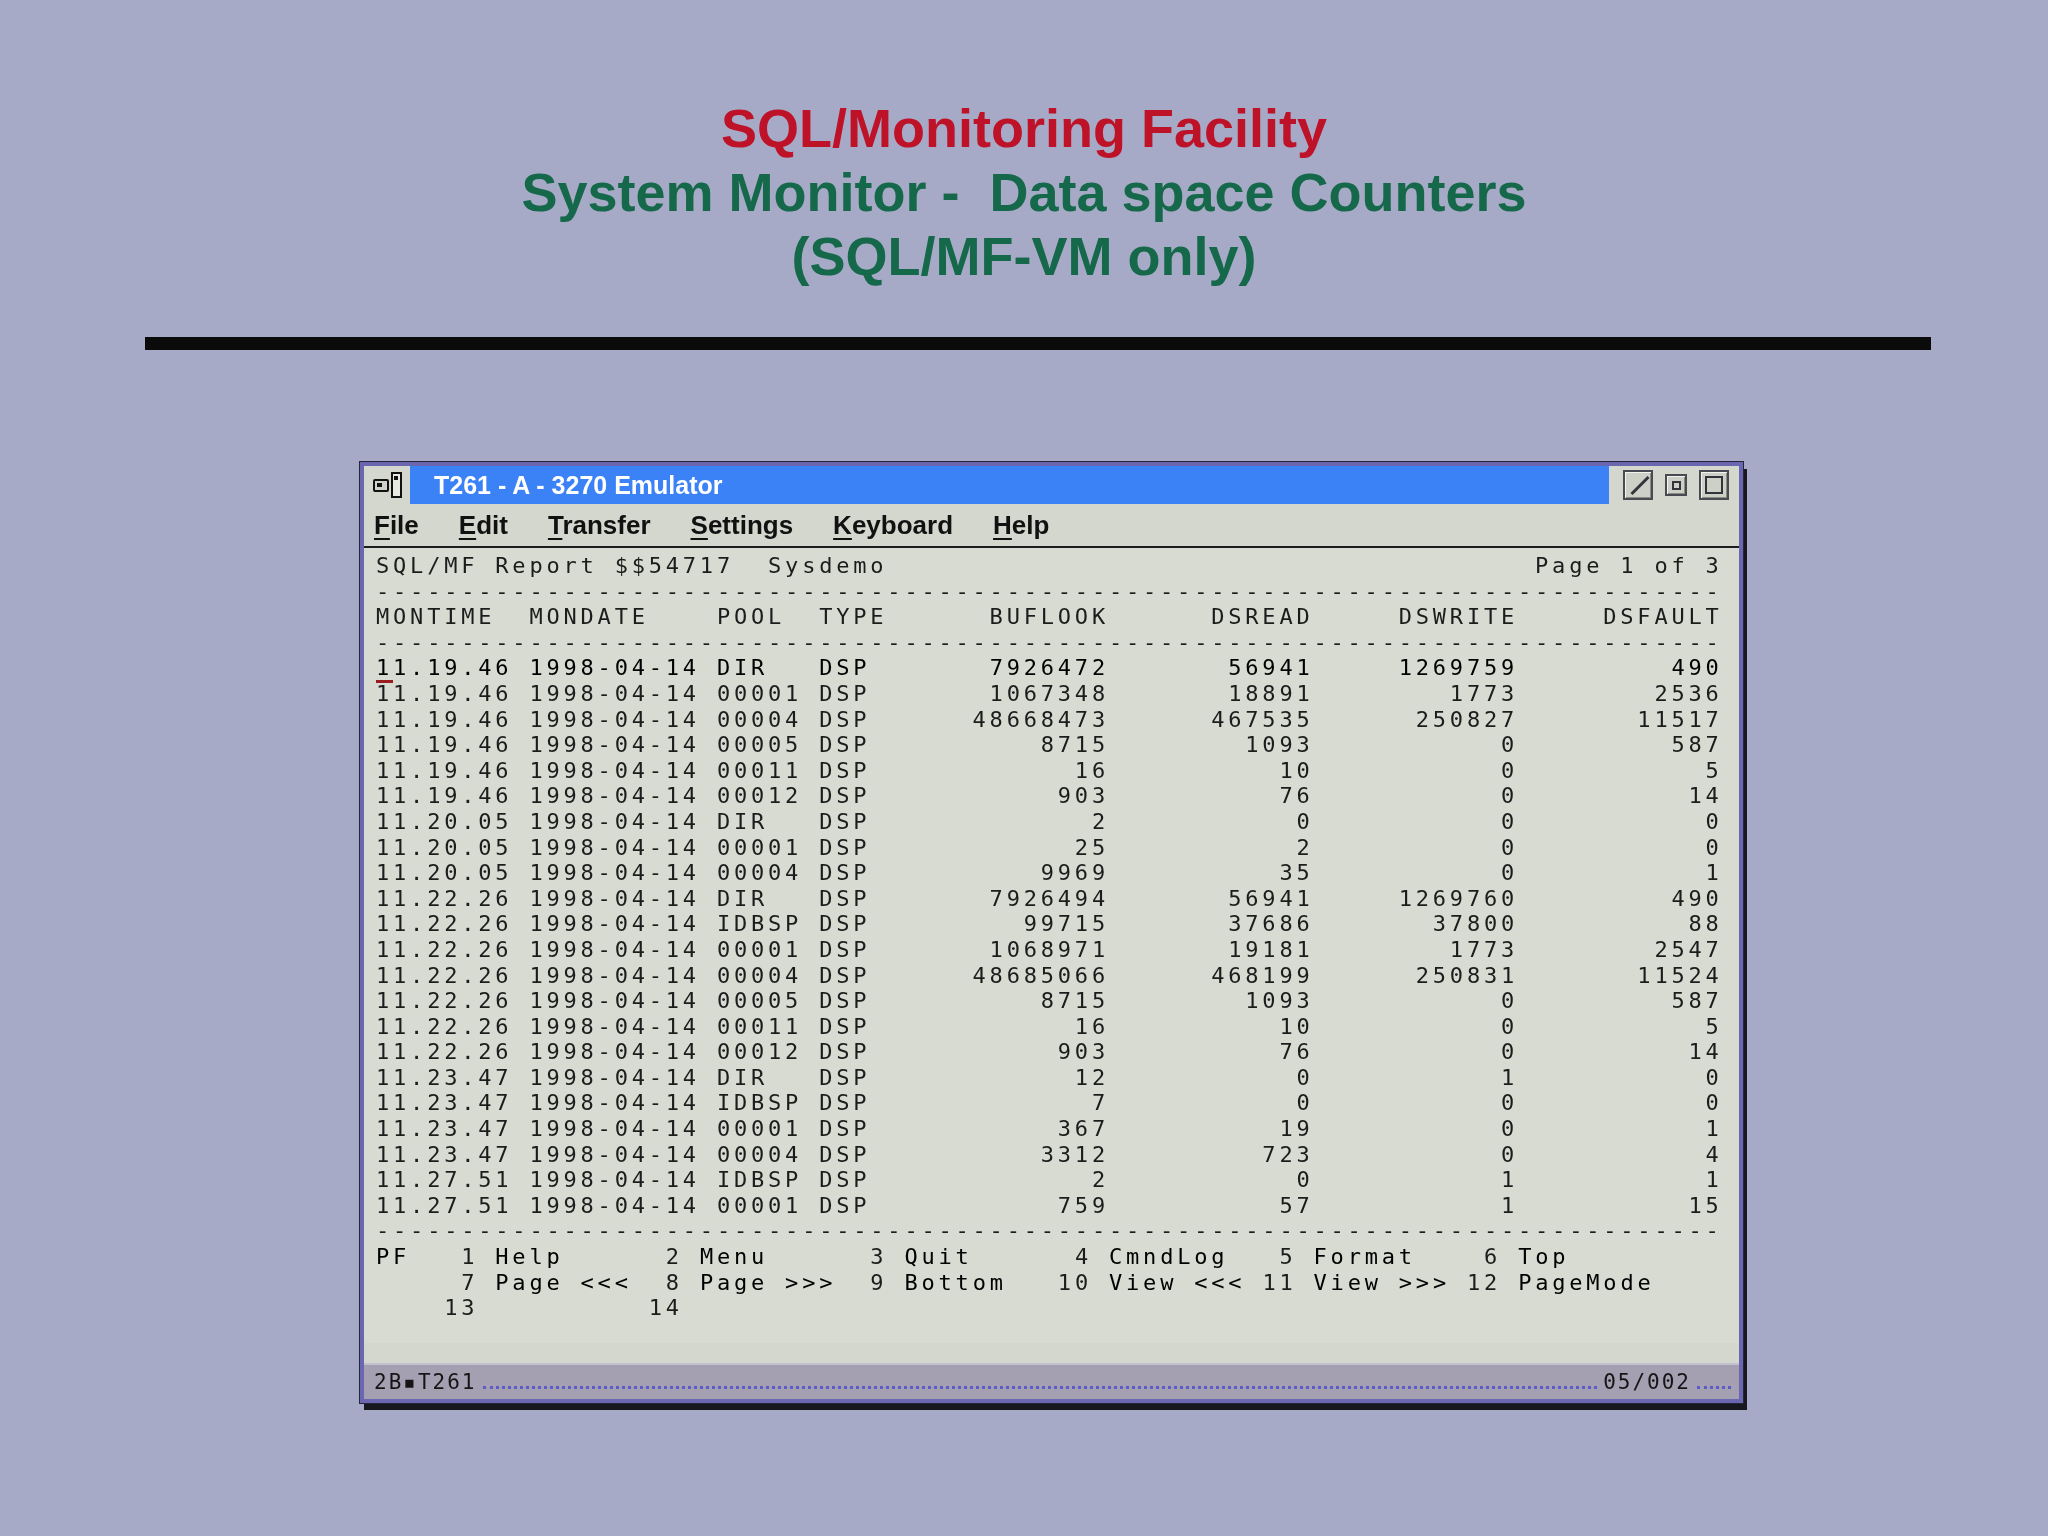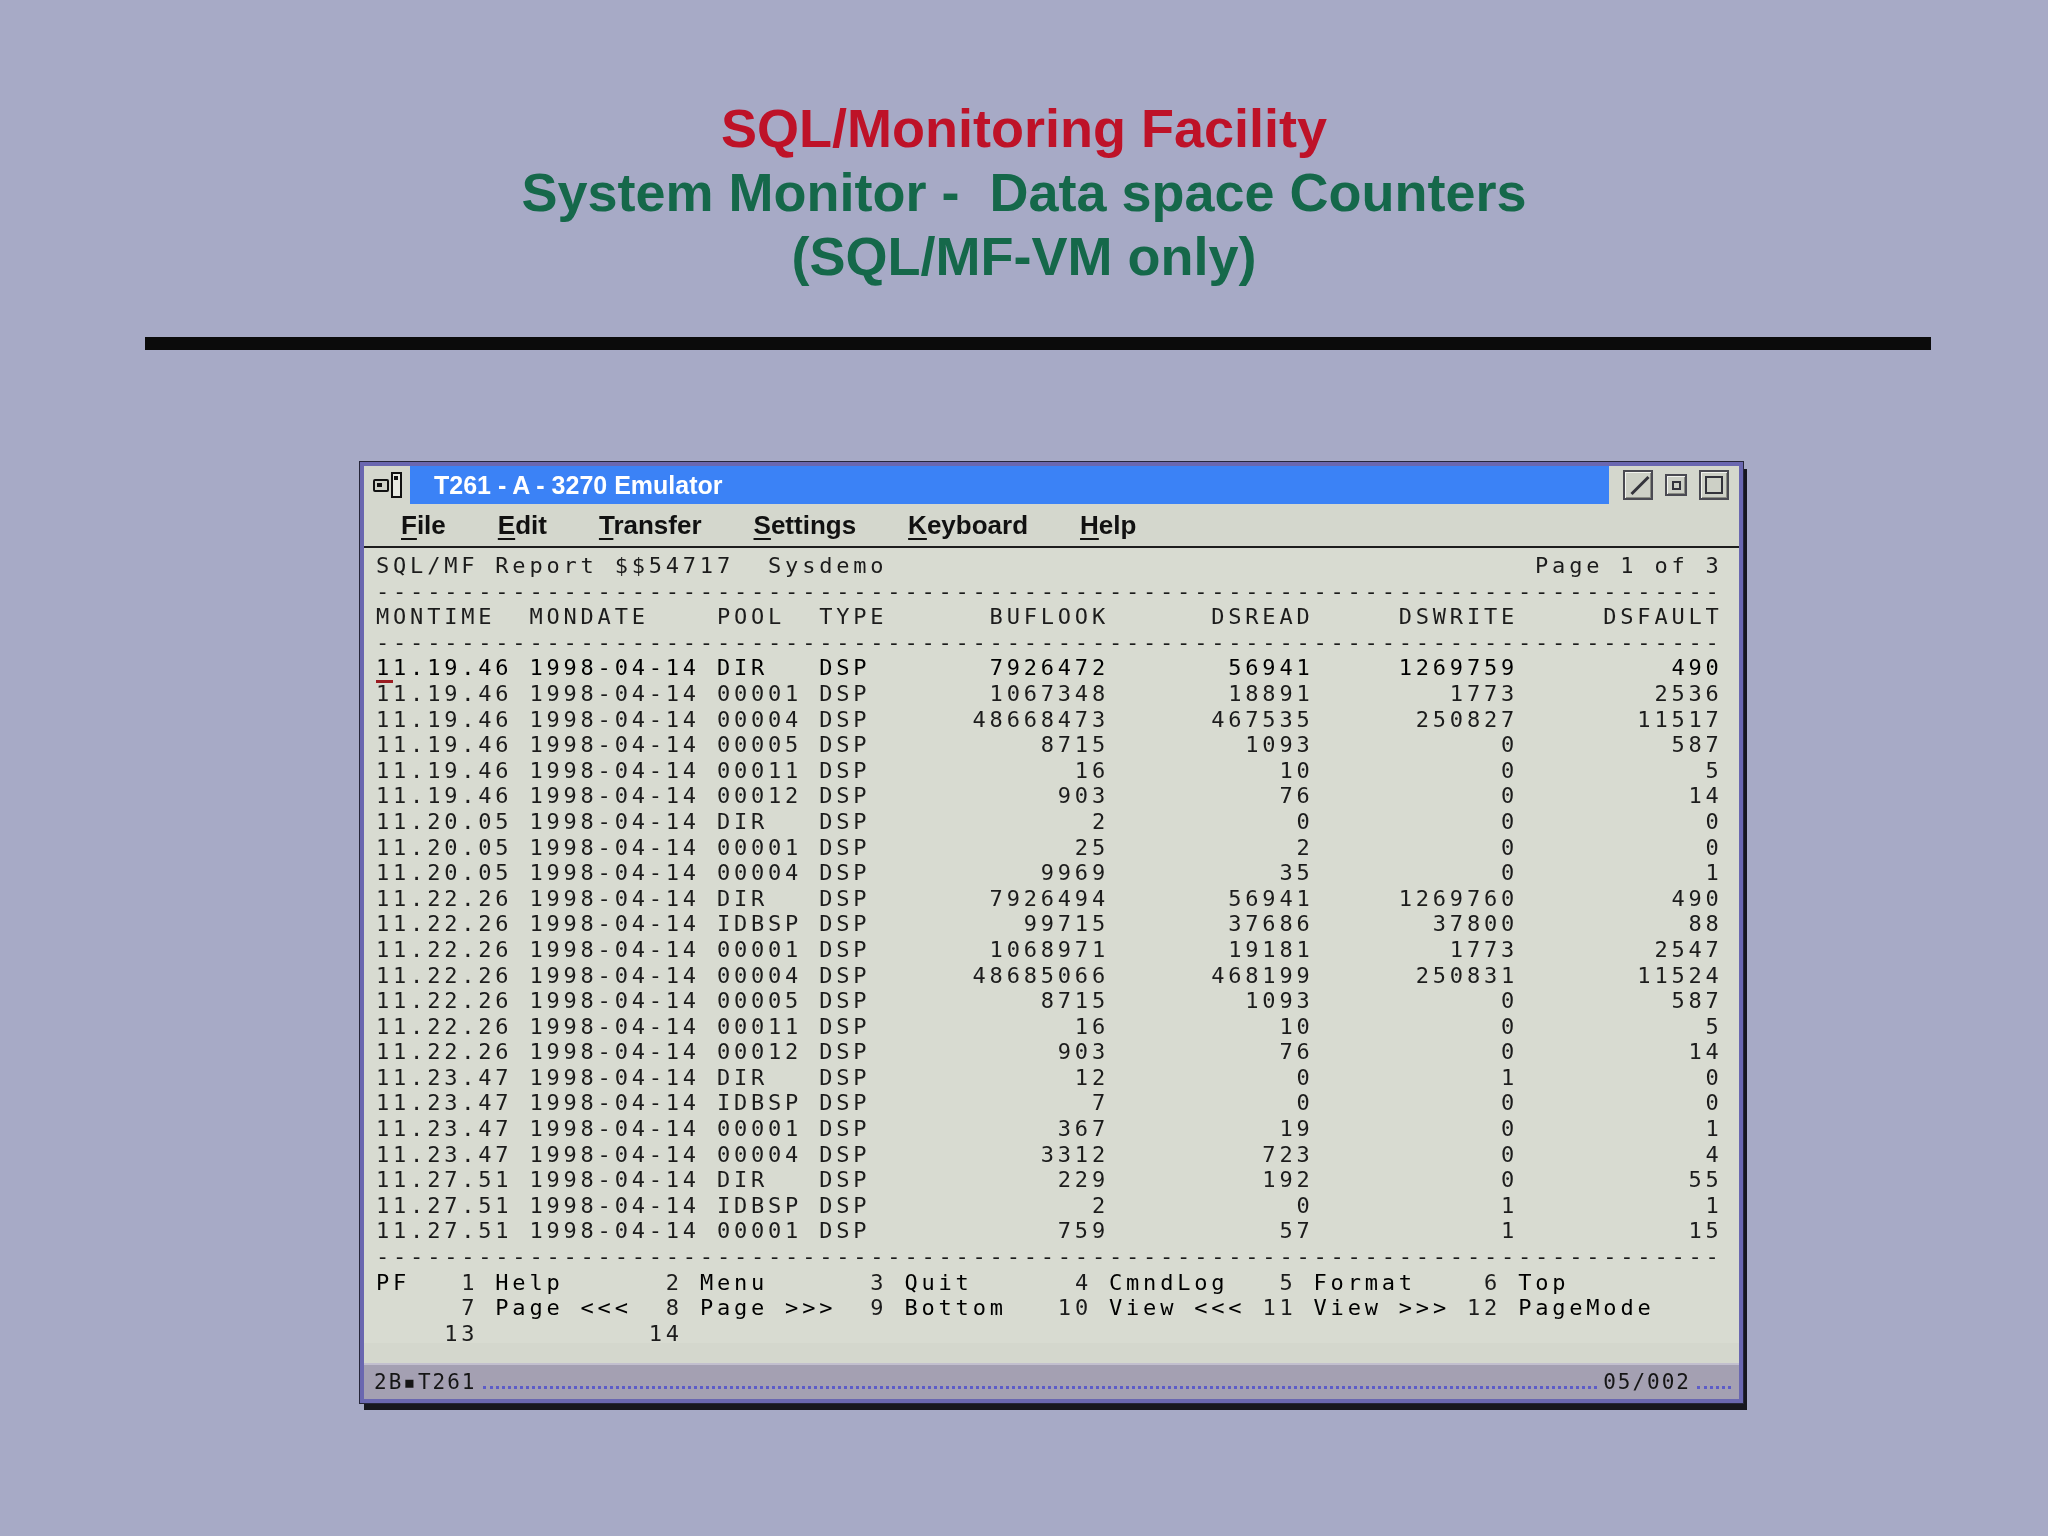--- a/index.html
+++ b/index.html
@@ -30,21 +30,21 @@
   .titletext { flex:1; background:#3b82f6; color:#ffffff; font-weight:bold; font-size:25px; line-height:38px; padding-left:24px; white-space:pre; }
   .winbtns { background:#d4d7cd; display:flex; align-items:center; gap:12px; padding:0 10px 0 14px; }
   .wbtn { background:#cdd0c6; border:2px solid #4a4a52; box-shadow:inset 1px 1px 0 #f2f3ee, inset -1px -1px 0 #8b8d85; display:flex; align-items:center; justify-content:center; }
   .wbtn.big { width:30px; height:30px; }
   .wbtn.small { width:22px; height:22px; }
   .g-slash { width:18px; height:18px; position:relative; }
   .g-slash::after { content:""; position:absolute; left:-1px; top:8px; width:24px; height:3px; background:#33333b; transform:rotate(-45deg); }
   .g-minsq { width:9px; height:9px; border:2px solid #33333b; }
   .g-maxsq { width:18px; height:18px; border:2px solid #33333b; }
 
-  .menubar { height:44px; flex:0 0 44px; display:flex; align-items:center; gap:52px; padding-left:37px; background:#d4d7cd; border-bottom:2px solid #1d1d1d; }
+  .menubar { height:44px; flex:0 0 44px; display:flex; align-items:center; gap:40px; padding-left:10px; background:#d4d7cd; border-bottom:2px solid #1d1d1d; }
   .menubar span { font-weight:bold; font-size:26px; color:#111; }
   .menubar u { text-decoration-thickness:2px; text-underline-offset:4px; }
 
   .terminal { flex:1; background:#d8dbd1; padding:5px 0 0 12px; overflow:hidden; cursor:text; }
   .t-line { font-family:"DejaVu Sans Mono", monospace; font-size:22px; line-height:25.6px; height:25.6px; letter-spacing:3.8px; color:#1c1c1c; white-space:pre; }
   .t-line .r, .t-line.r { color:#000000; }
   .cur { border-bottom:3px solid #9a1b20; }
 
   .statusbar { height:36px; flex:0 0 36px; background:#a4a0b2; border-top:2px solid #c2bfce; display:flex; align-items:center; padding:0 8px 0 10px; font-family:"DejaVu Sans Mono", monospace; font-size:21px; letter-spacing:2px; color:#151515;margin-top:20px; }
   .dots { flex:1; border-bottom:3px dotted #5c5cc8; height:14px; margin:0 6px; }
@@ -108,21 +108,20 @@
       <pre class="t-line">11.22.26 1998-04-14 IDBSP DSP         99715       37686       37800          88</pre>
       <pre class="t-line">11.22.26 1998-04-14 00001 DSP       1068971       19181        1773        2547</pre>
       <pre class="t-line">11.22.26 1998-04-14 00004 DSP      48685066      468199      250831       11524</pre>
       <pre class="t-line">11.22.26 1998-04-14 00005 DSP          8715        1093           0         587</pre>
       <pre class="t-line">11.22.26 1998-04-14 00011 DSP            16          10           0           5</pre>
       <pre class="t-line">11.22.26 1998-04-14 00012 DSP           903          76           0          14</pre>
       <pre class="t-line">11.23.47 1998-04-14 DIR   DSP            12           0           1           0</pre>
       <pre class="t-line">11.23.47 1998-04-14 IDBSP DSP             7           0           0           0</pre>
       <pre class="t-line">11.23.47 1998-04-14 00001 DSP           367          19           0           1</pre>
       <pre class="t-line">11.23.47 1998-04-14 00004 DSP          3312         723           0           4</pre>
-      <pre class="t-line">11.27.51 1998-04-14 DIR   DSP           229         192           0          55</pre>
       <pre class="t-line">11.27.51 1998-04-14 IDBSP DSP             2           0           1           1</pre>
       <pre class="t-line">11.27.51 1998-04-14 00001 DSP           759          57           1          15</pre>
       <pre class="t-line">-------------------------------------------------------------------------------</pre>
       <pre class="t-line"><span class="r">PF</span><span>   1 </span><span class="r">Help</span><span>      2 </span><span class="r">Menu</span><span>      3 </span><span class="r">Quit</span><span>      4 </span><span class="r">CmndLog</span><span>   5 </span><span class="r">Format</span><span>    6 </span><span class="r">Top</span></pre>
       <pre class="t-line"><span>     7 </span><span class="r">Page &lt;&lt;&lt;</span><span>  8 </span><span class="r">Page &gt;&gt;&gt;</span><span>  9 </span><span class="r">Bottom</span><span>   10 </span><span class="r">View &lt;&lt;&lt;</span><span> 11 </span><span class="r">View &gt;&gt;&gt;</span><span> 12 </span><span class="r">PageMode</span></pre>
       <pre class="t-line"><span>    13          14</span></pre>
     </div>
 
   <div class="statusbar">
     <span>2B▪T261</span>

